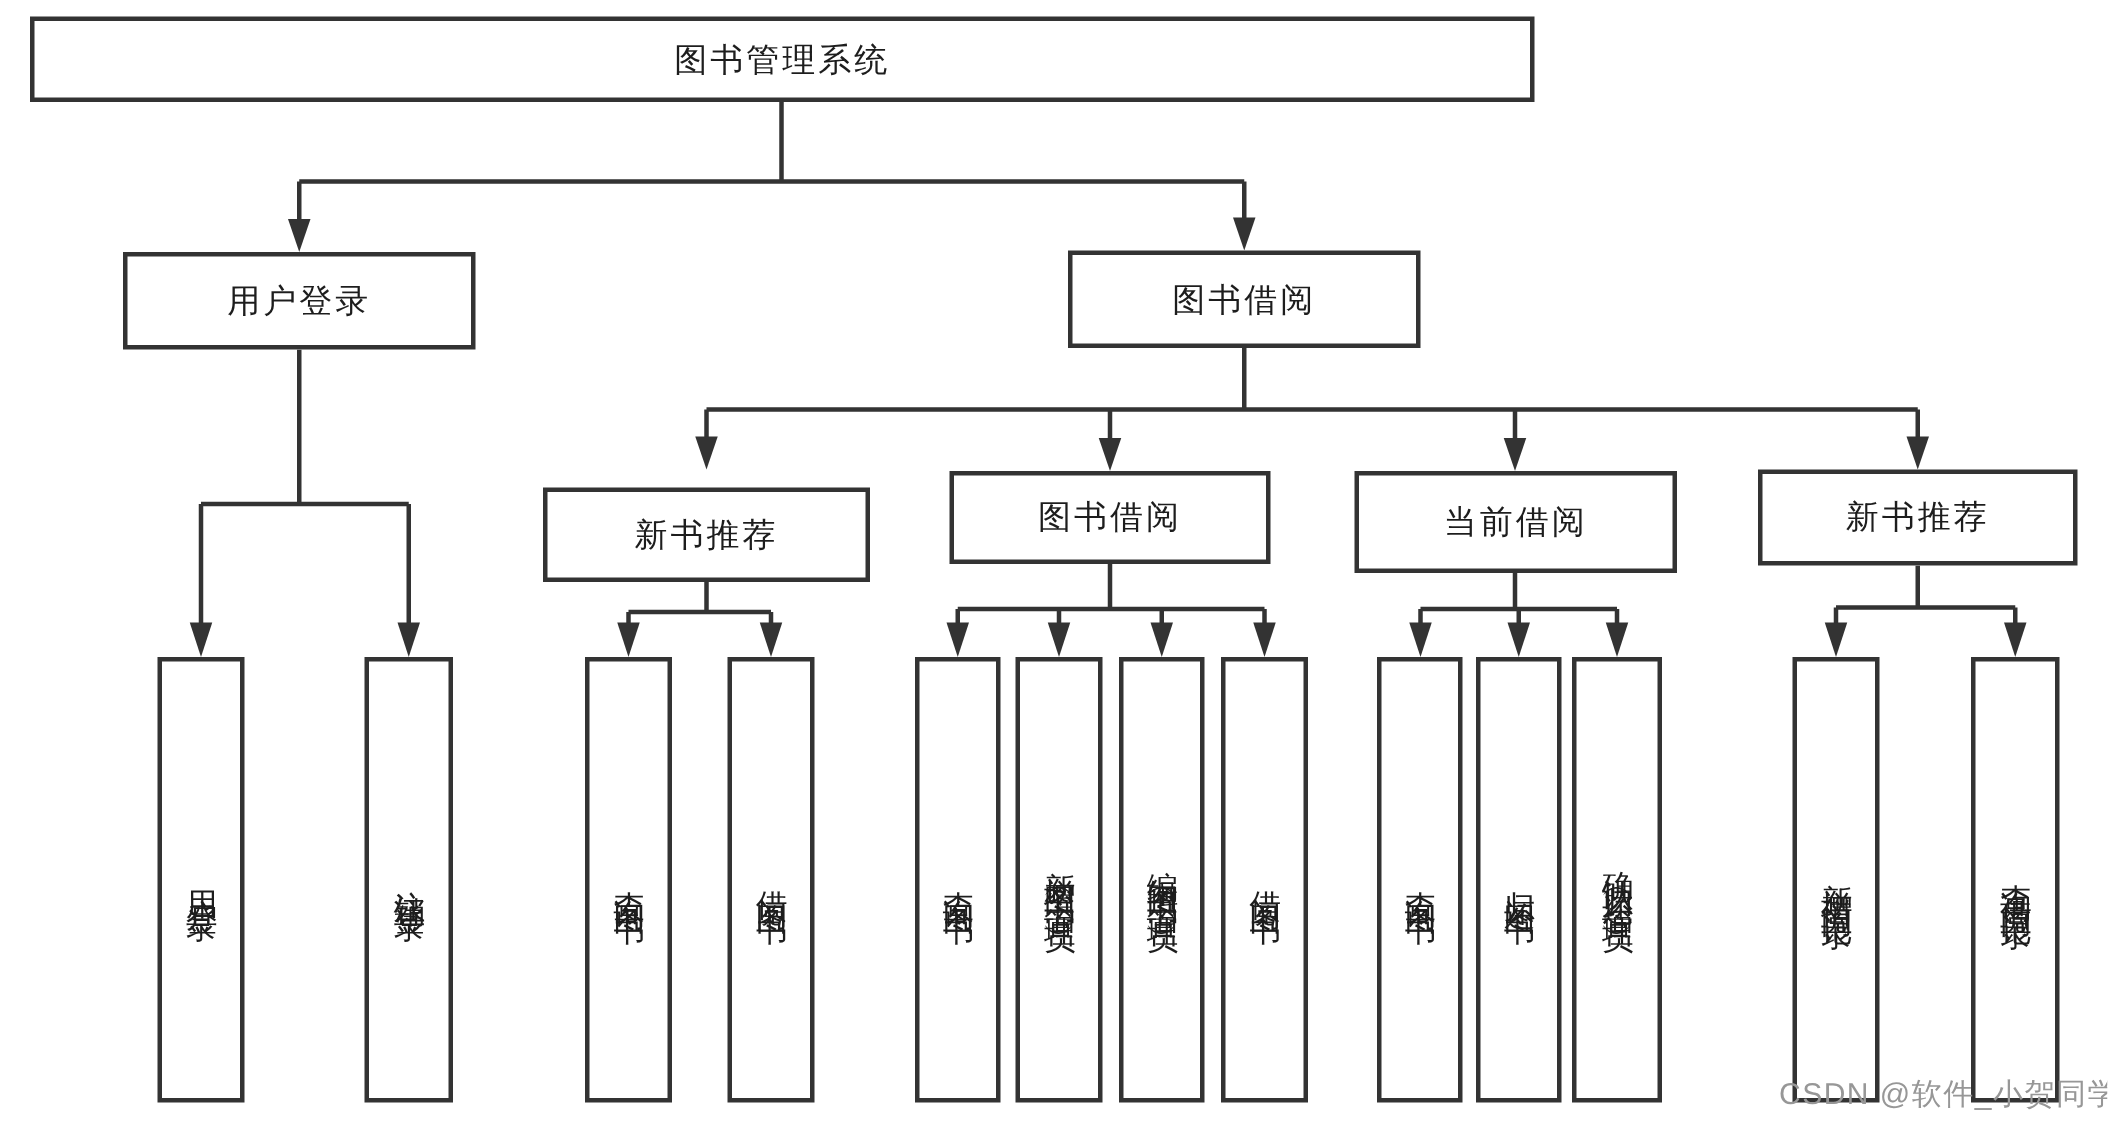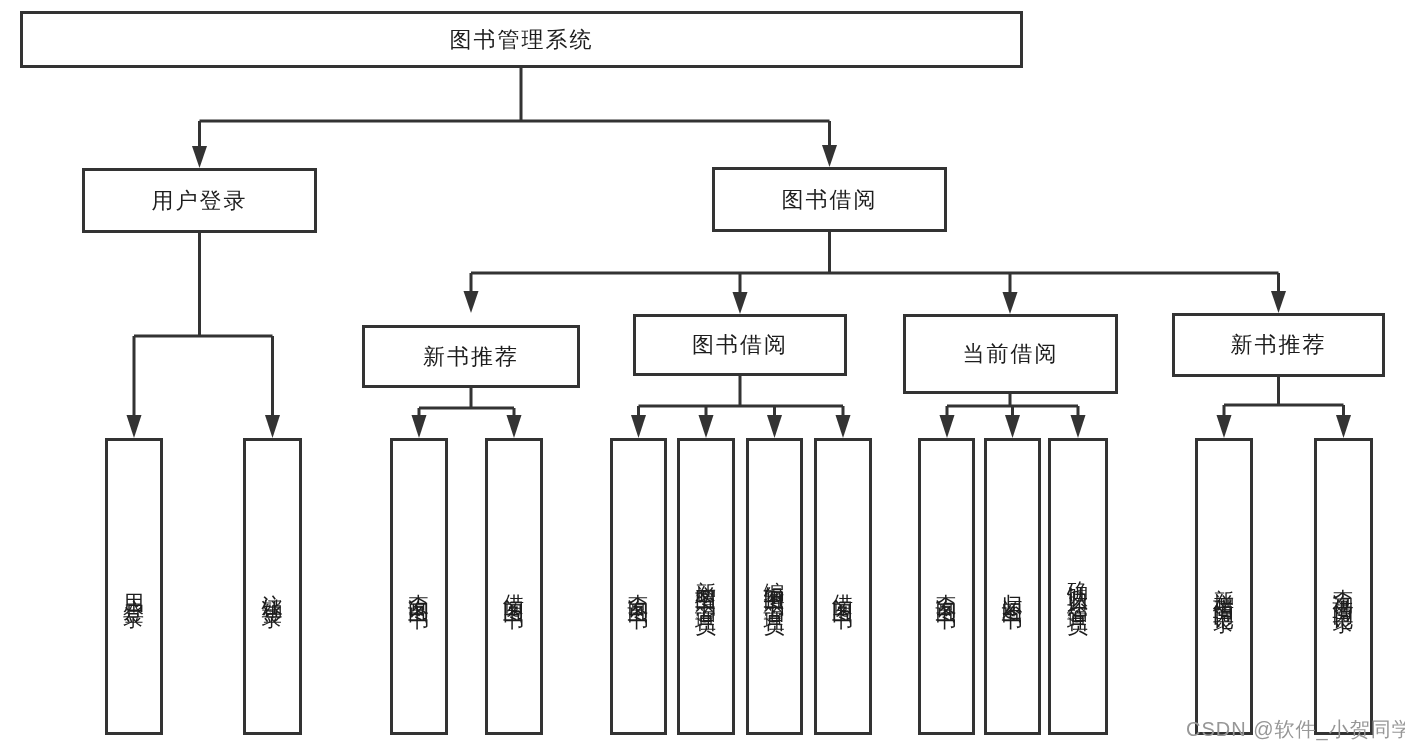--- a/index.html
+++ b/index.html
@@ -100,21 +100,21 @@
   <div class="node" style="left:712px; top:167px; width:235px; height:65px">
     <span class="hlabel">图书借阅</span>
   </div>
 
   <div class="node" style="left:362px; top:325px; width:218px; height:63px">
     <span class="hlabel">新书推荐</span>
   </div>
   <div class="node" style="left:633px; top:314px; width:214px; height:62px">
     <span class="hlabel">图书借阅</span>
   </div>
-  <div class="node" style="left:903px; top:314px; width:215px; height:80px">
+  <div class="node" style="left:903px; top:314px; width:215px; height:68px">
     <span class="hlabel">当前借阅</span>
   </div>
   <div class="node" style="left:1172px; top:313px; width:213px; height:64px">
     <span class="hlabel">新书推荐</span>
   </div>
 
   <div class="node" style="left:105px; top:438px; width:58px; height:297px">
     <span class="vlabel">用户登录</span>
   </div>
   <div class="node" style="left:243px; top:438px; width:59px; height:297px">

